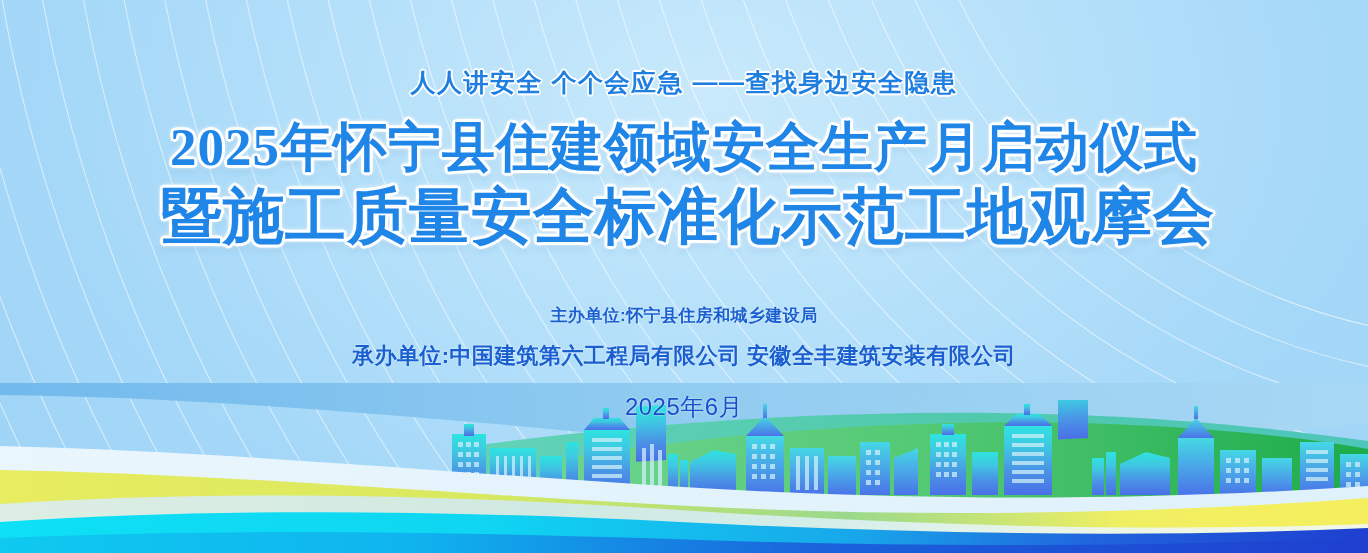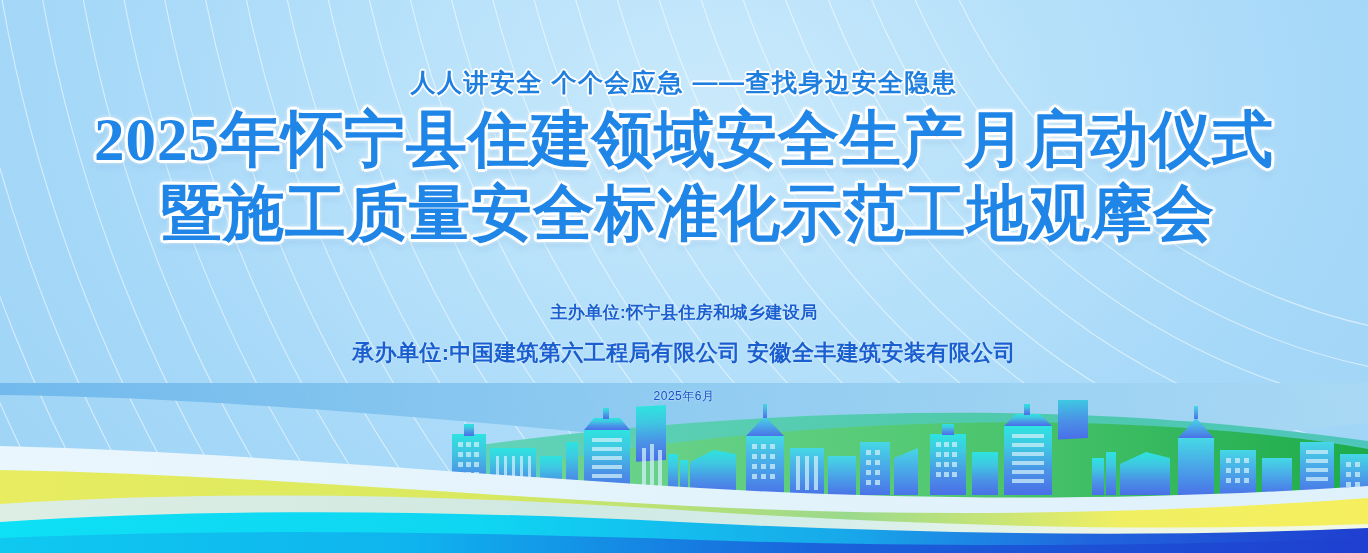--- a/index.html
+++ b/index.html
@@ -53,36 +53,36 @@
     font-family:"Liberation Serif", "DejaVu Serif", serif;
     text-shadow:
       0 0 7px #ffffff,
       0 0 6px #ffffff,
       3px 0 0 #fff, -3px 0 0 #fff,
       0 3px 0 #fff, 0 -3px 0 #fff,
       2.2px 2.2px 0 #fff, -2.2px 2.2px 0 #fff,
       2.2px -2.2px 0 #fff, -2.2px -2.2px 0 #fff,
       0 5px 7px rgba(60,130,200,.25);
   }
-  .title-1 { margin-top:8px; font-size:61px; }
+  .title-1 { margin-top:20px; font-size:53px; }
   .title-2 { margin-top:8px;  font-size:61px;padding-left:8px; }
 
   .org-line {
     font-size:17px;
     font-weight:bold;
     color:#1a5fd0;
     letter-spacing:.4px;
     text-shadow:0 0 2px rgba(255,255,255,.9);
   }
   .org-1 { margin-top:54px; }
   .org-2 { margin-top:14px; font-size:22px; }
 
   .date-line {
     margin-top:20px;
-    font-size:12px;
+    font-size:24px;
     font-weight:normal;
     color:#1550c8;
     letter-spacing:.5px;
     text-shadow:0 0 2px rgba(255,255,255,.85);
   }
 
   
   .scene { position:absolute; left:0; bottom:0; width:1368px; height:170px; z-index:3; }
   .scene svg { display:block; width:1368px; height:170px; }
 

